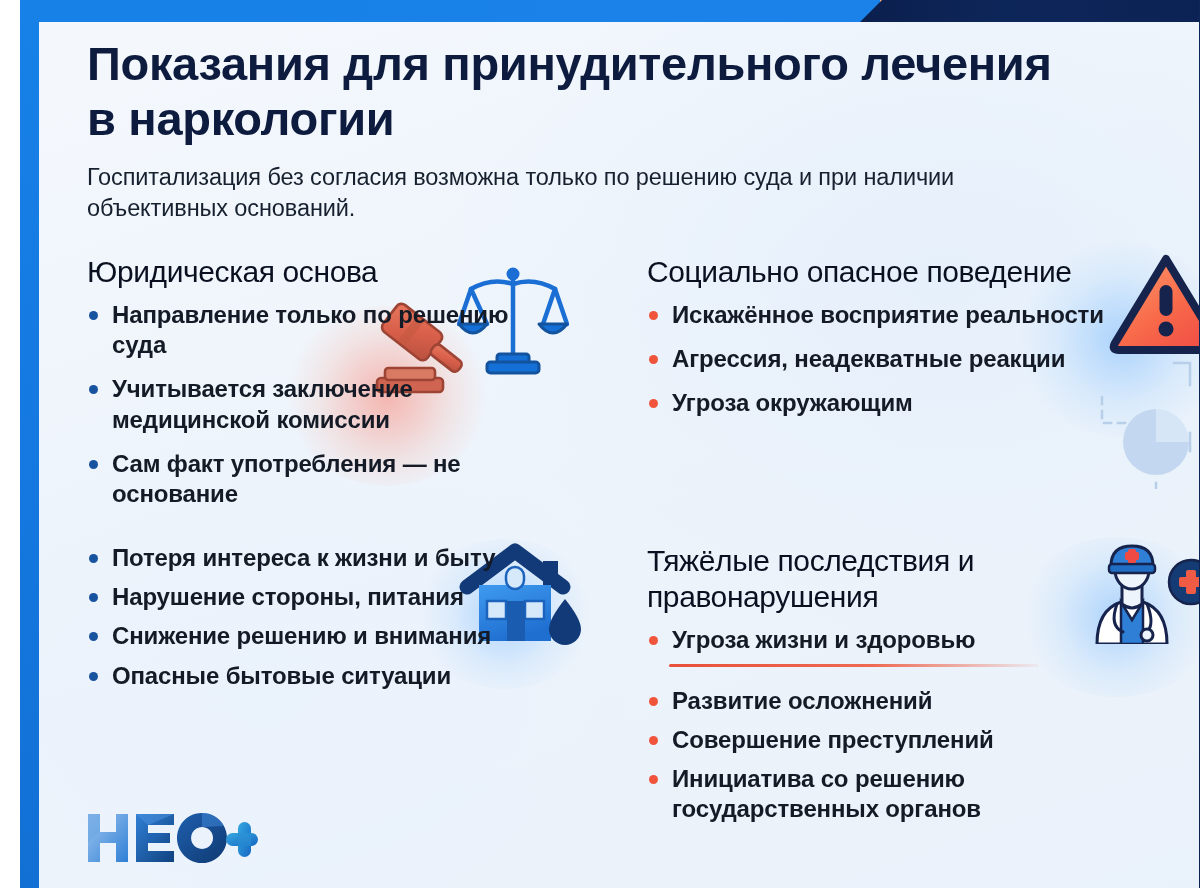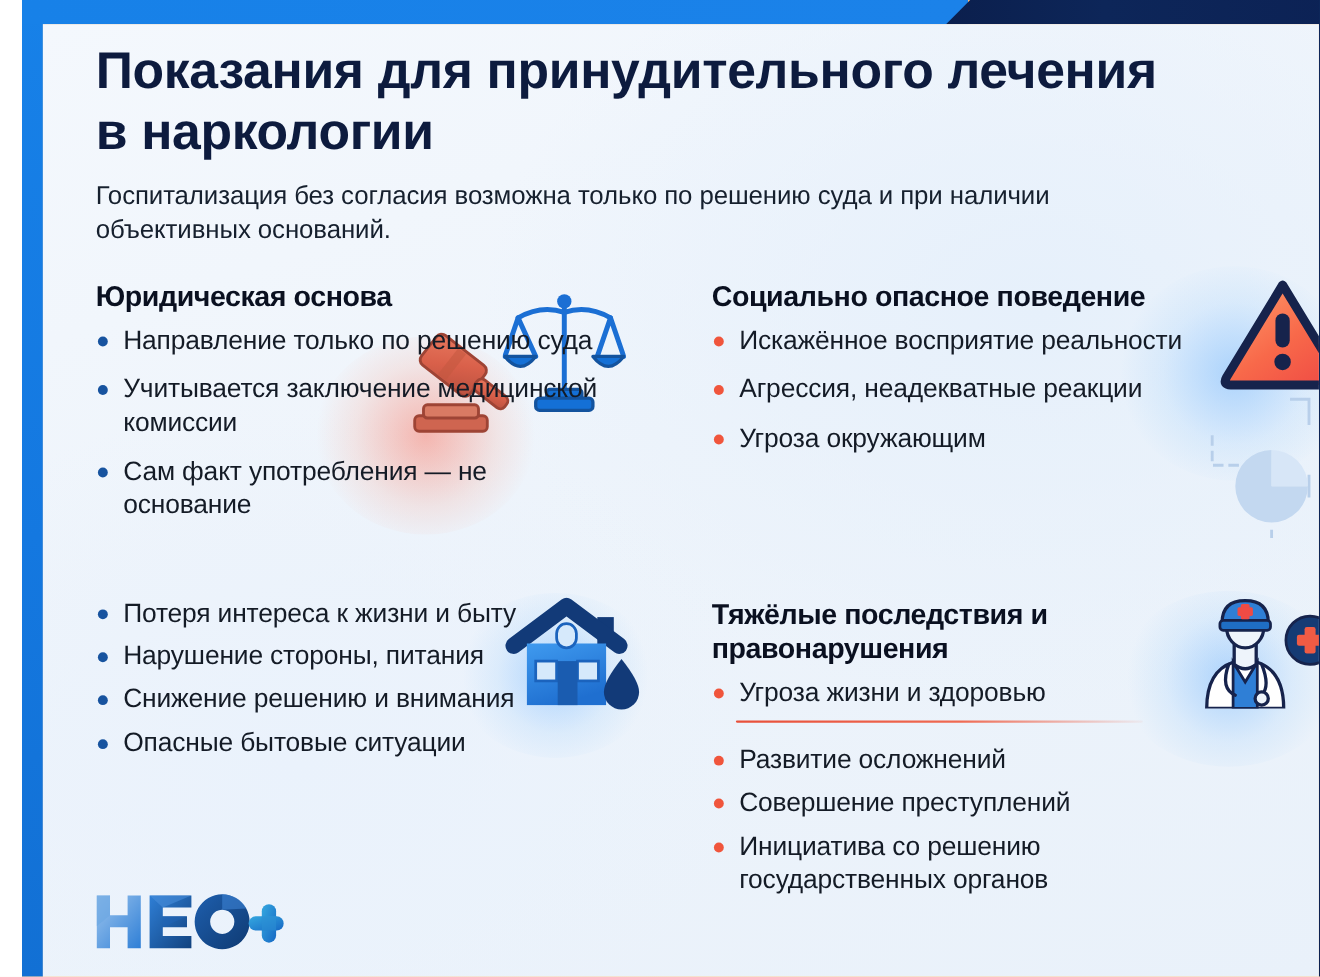--- a/index.html
+++ b/index.html
@@ -103,23 +103,23 @@
     position: absolute;
     width: 560px;
   }
   .block.col-l { left: 48px; }
   .block.col-r { left: 608px; }
   .block.row-t { top: 0px; }
   .block.row-b { top: 289px; }
 
   .block h2 {
     margin: 0 0 10px 0;
-    font-size: 26px;
+    font-size: 30px;
     line-height: 1.2;
-    font-weight: 700;
+    font-weight: 400;
     color: #0a1020;
     letter-spacing: -0.4px;
     max-width: 430px;
     position: relative;
     z-index: 3;
   }
   .block.wide-head h2 { max-width: 470px; }
 
   ul.bullets {
     list-style: none;
@@ -130,20 +130,21 @@
   }
   ul.bullets li {
     position: relative;
     padding-left: 25px;
     margin-bottom: 14px;
     font-size: 24px;
     line-height: 1.26;
     color: #141b26;
     letter-spacing: -0.15px;
     max-width: 440px;
+    font-weight: bold;
   }
   ul.bullets li:last-child { margin-bottom: 0; }
   ul.bullets li::before {
     content: "";
     position: absolute;
     left: 2px;
     top: 11px;
     width: 9px;
     height: 9px;
     border-radius: 50%;

